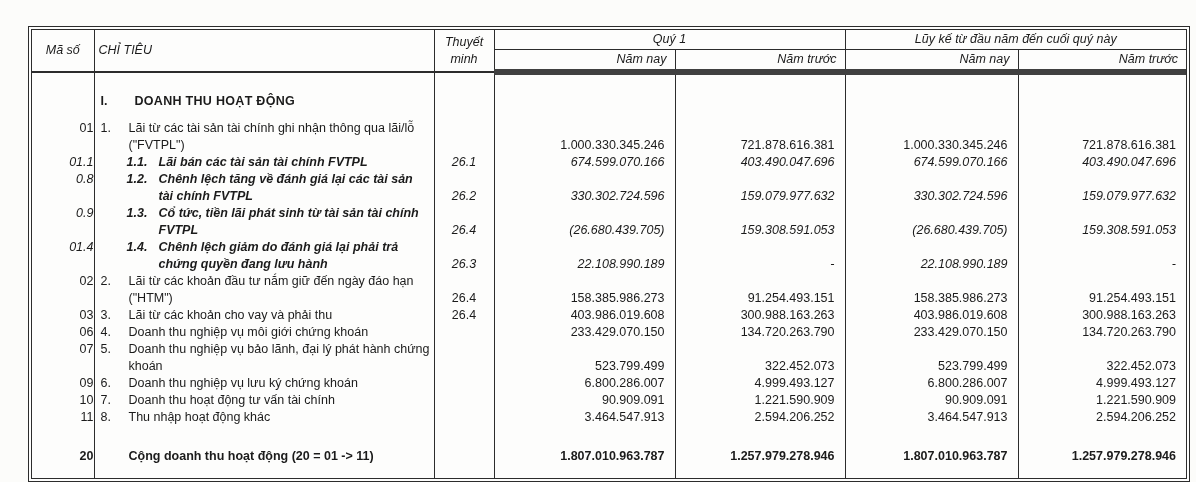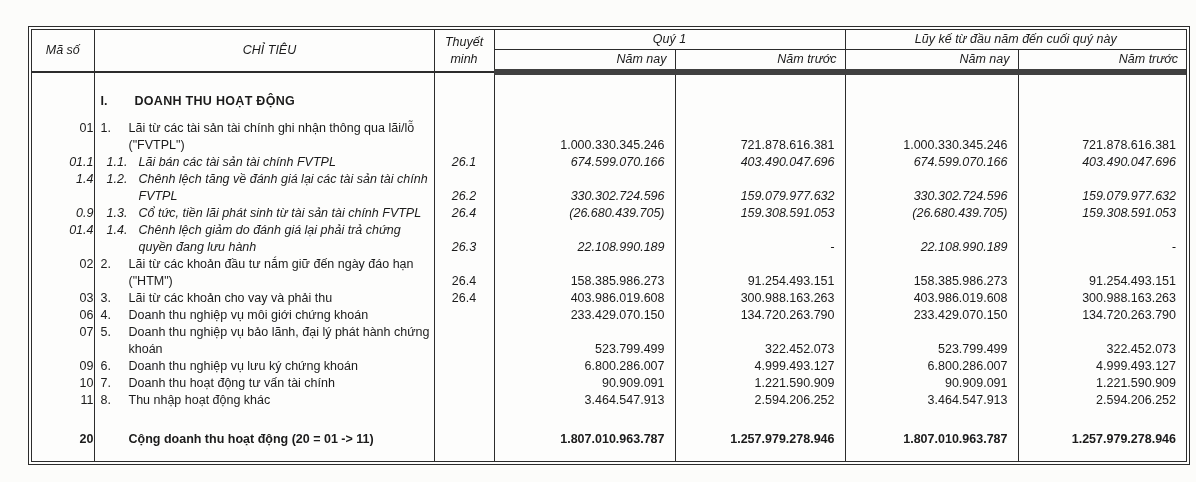--- a/index.html
+++ b/index.html
@@ -42,41 +42,41 @@
     text-align:center;
     vertical-align:middle;
   }
   thead th.no-r { border-right:none; }
   thead th.rs { border-bottom:2px solid #2c2c2c; }
   thead th.group { border-bottom:1px solid #2c2c2c; }
   thead tr.subhead th {
     border-bottom:6px solid #404040;
     text-align:right; padding-right:8px;
   }
-  thead th.h-label { text-align:center; padding-left:15px; }
+  thead th.h-label { text-align:left; padding-left:4px; }
 
   tbody td {
     border-right:1px solid #2c2c2c;
     vertical-align:bottom;
     padding:0;
   }
   tbody td:last-child { border-right:none; }
   td.c-code { text-align:right; vertical-align:top; }
   td.c-note { text-align:center; }
   td.c-num  { text-align:right; padding-right:10px;margin-left:16px; }
   td.c-label .lbl { display:flex; padding-left:6px; }
   .pfx { flex:0 0 28px; }
   .txt { flex:1 1 auto; padding-right:4px; }
 
   tr.section-row td { padding-top:20px; padding-bottom:10px; }
   tr.section-row .pfx { flex-basis:34px; font-weight:bold; }
   tr.section-row .txt { font-weight:bold; letter-spacing:0.3px; }
 
   tr.r-sub { font-style:italic; }
-  tr.r-sub .lbl { padding-left:12px; }
+  tr.r-sub .lbl { padding-left:32px;font-weight:bold; }
   tr.r-sub .pfx { flex-basis:32px; }
 
   tr.r-total { font-weight:bold; }
   tr.r-total td { padding-top:22px; padding-bottom:13px; }
 </style>
 </head>
 <body>
 
 <div class="page">
 
@@ -145,21 +145,21 @@
           <span class="txt">Lãi bán các tài sản tài chính FVTPL</span>
         </div>
       </td>
       <td class="c-note">26.1</td>
       <td class="c-num">674.599.070.166</td>
       <td class="c-num">403.490.047.696</td>
       <td class="c-num">674.599.070.166</td>
       <td class="c-num">403.490.047.696</td>
     </tr>
           <tr class="r-sub">
-      <td class="c-code">1.4</td>
+      <td class="c-code">0.8</td>
       <td class="c-label">
         <div class="lbl">
           <span class="pfx">1.2.</span>
           <span class="txt">Chênh lệch tăng về đánh giá lại các tài sản tài chính FVTPL</span>
         </div>
       </td>
       <td class="c-note">26.2</td>
       <td class="c-num">330.302.724.596</td>
       <td class="c-num">159.079.977.632</td>
       <td class="c-num">330.302.724.596</td>

